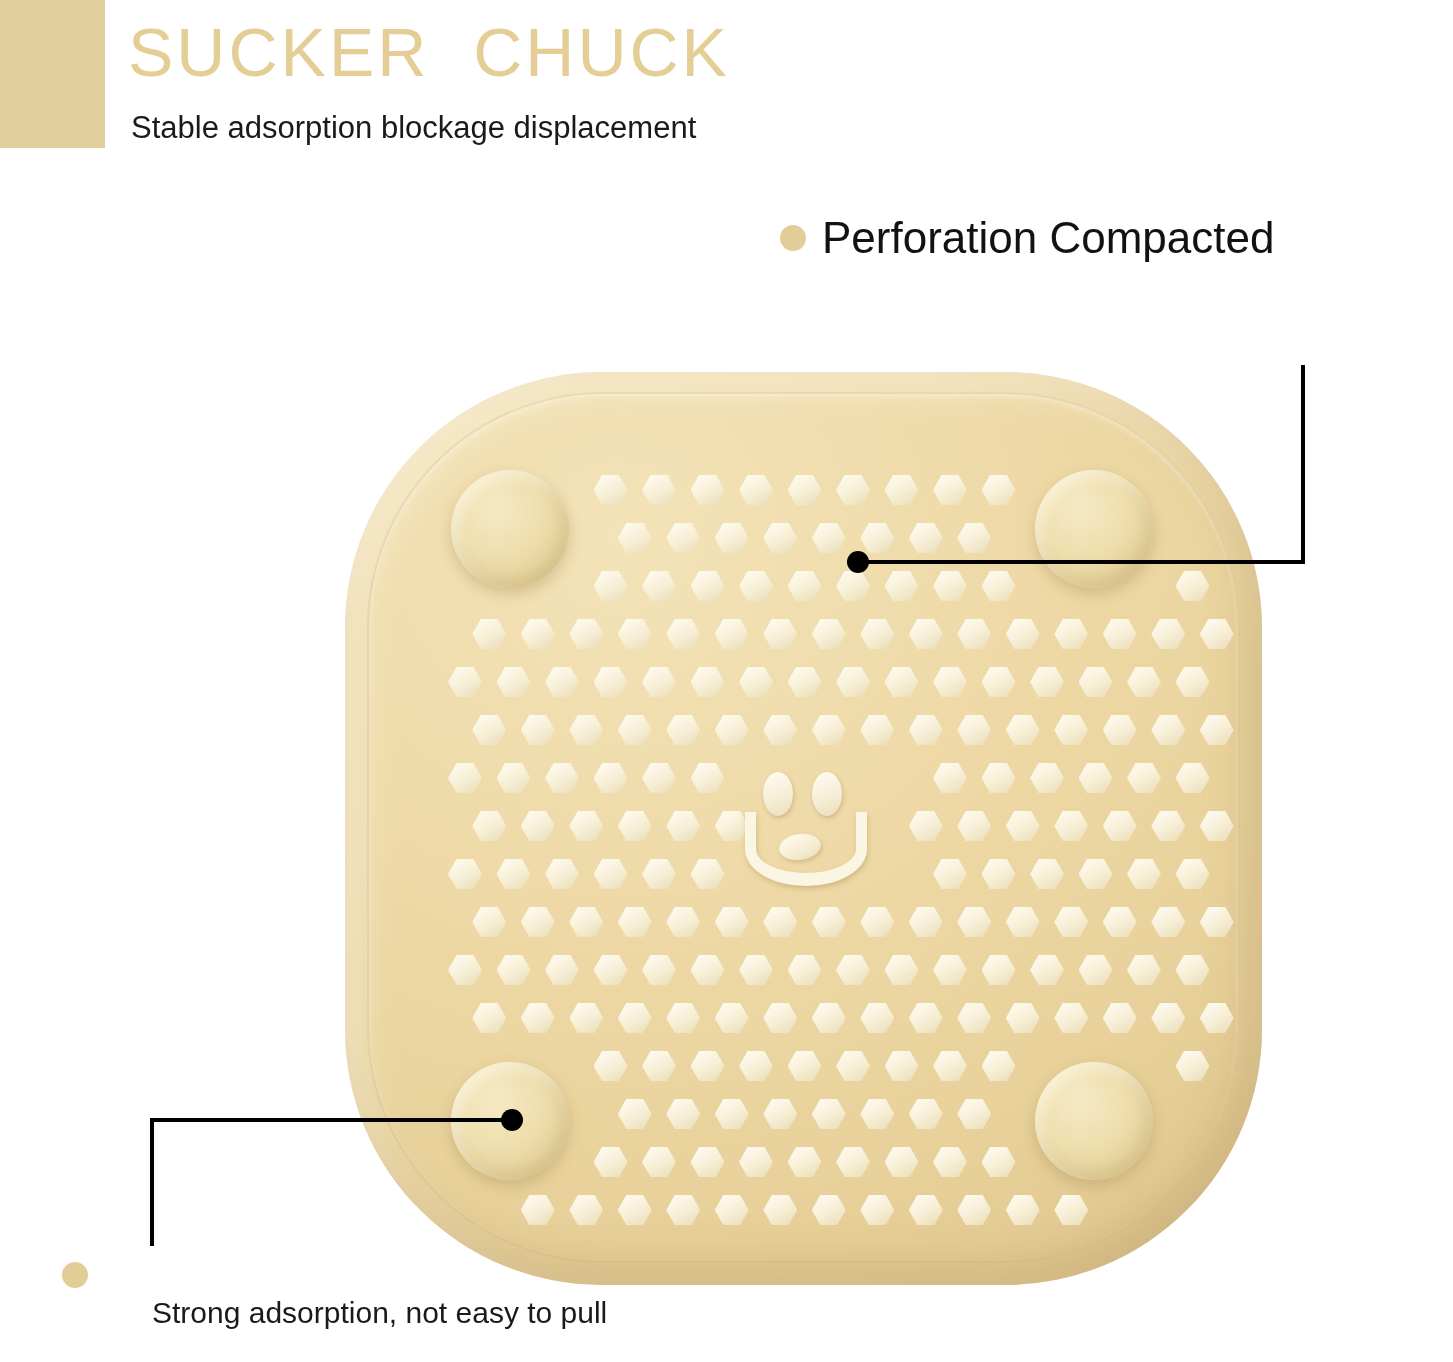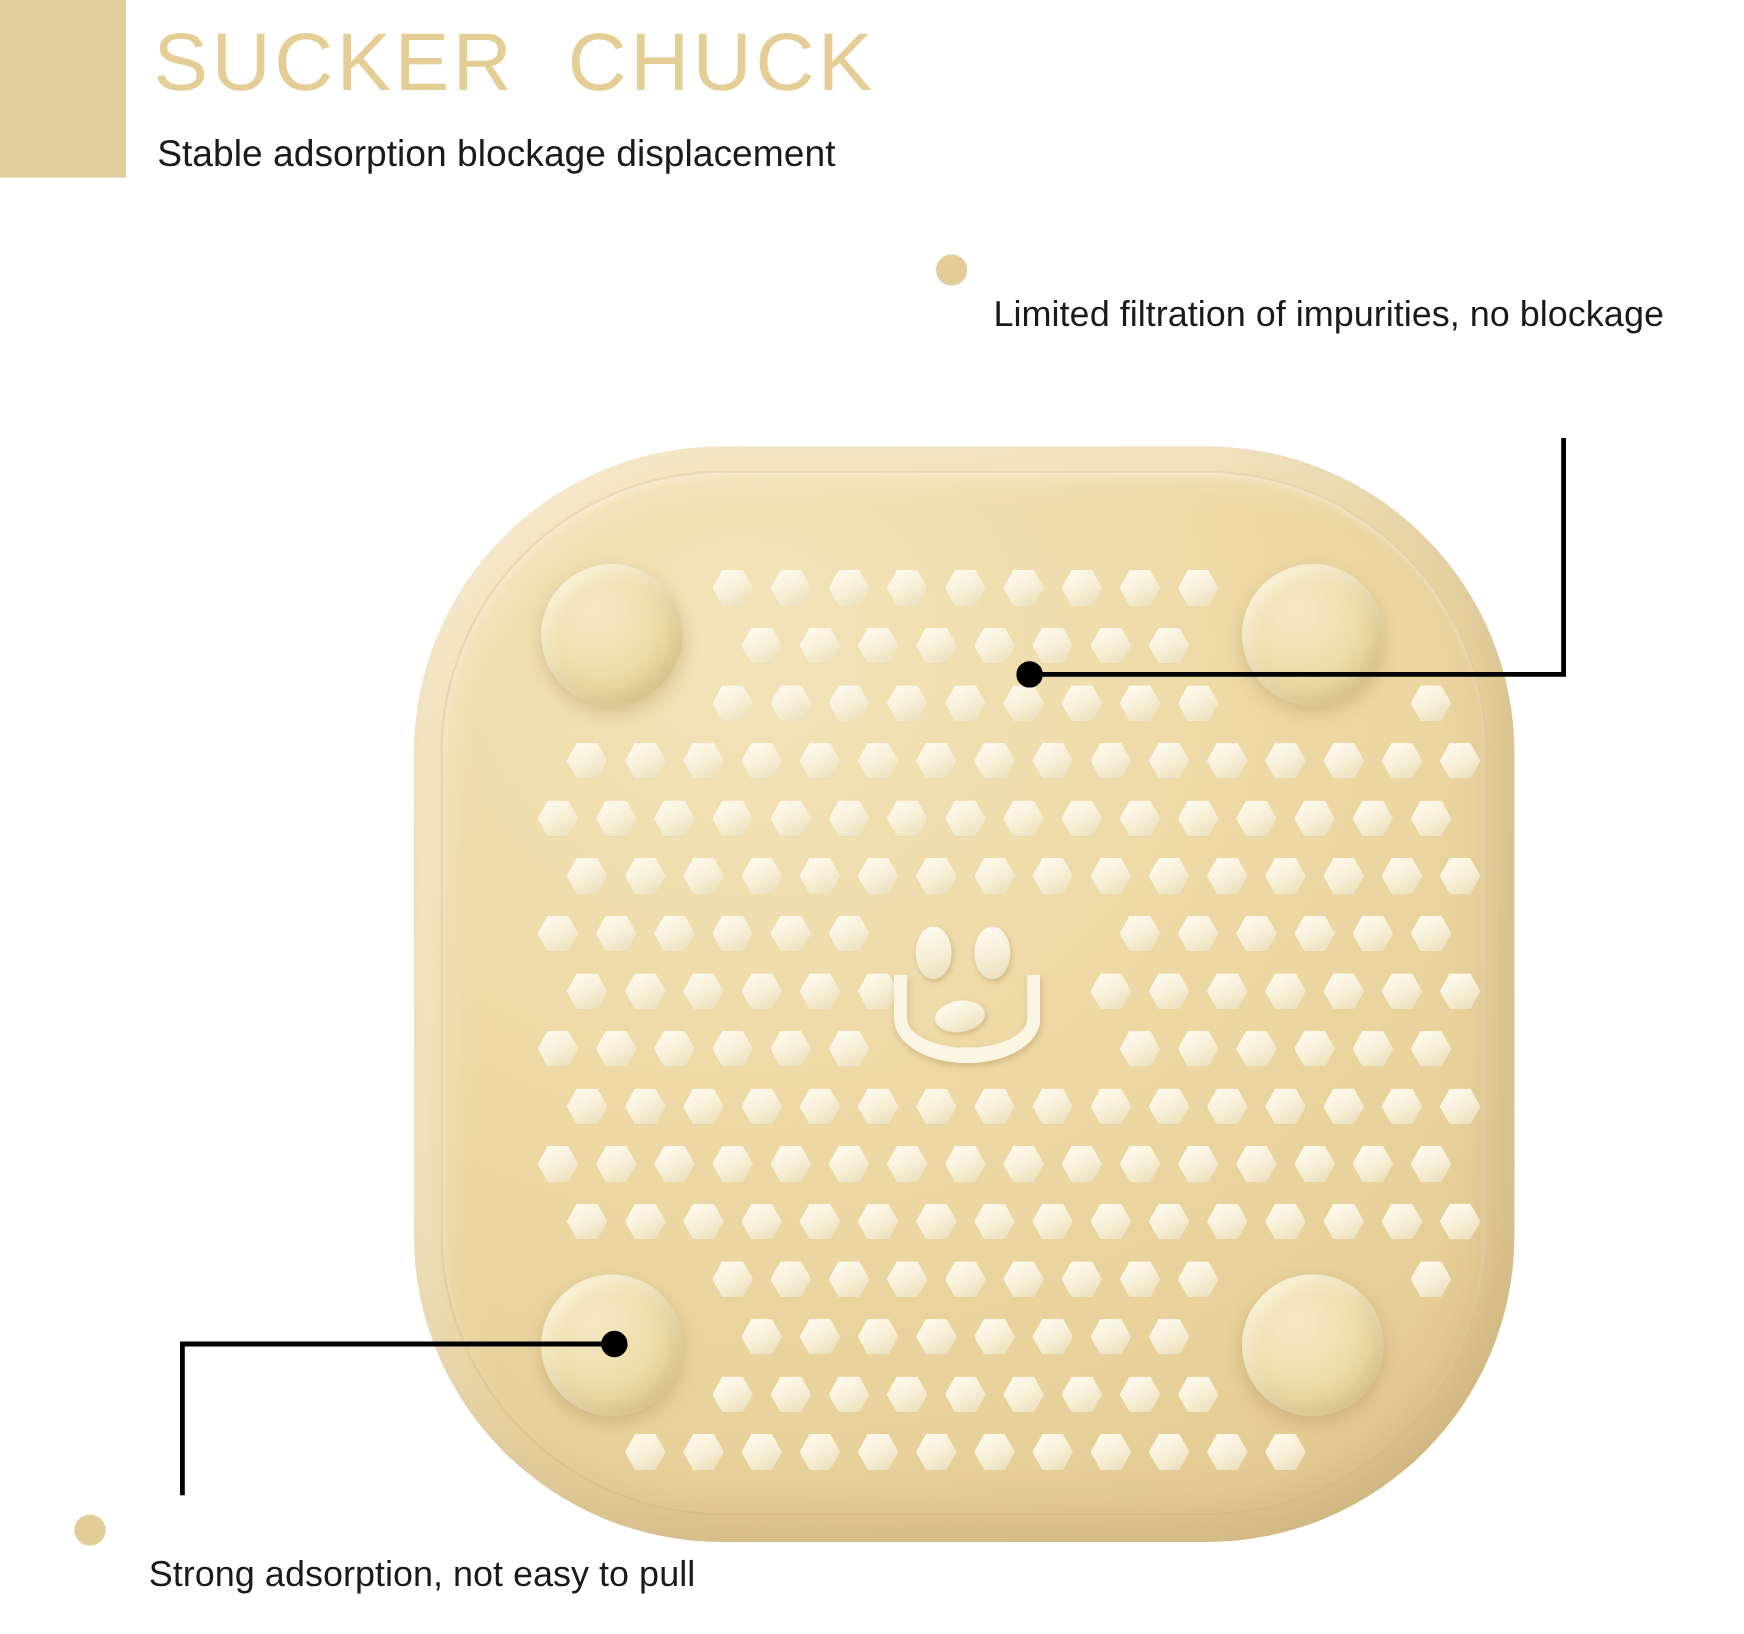--- a/index.html
+++ b/index.html
@@ -74,21 +74,21 @@
     line-height: 38px;
     color: #1a1a1a;
     font-weight: 400;
     white-space: nowrap;
   }
 
   #callout-perforation { left: 780px; top: 212px; }
   #callout-perforation .callout-sub { margin-left: 48px; margin-top: 6px; }
 
   #callout-chuck { left: 62px; top: 1262px; }
-  #callout-chuck .callout-sub { margin-left: 62px; margin-top: 6px; }
+  #callout-chuck .callout-sub { margin-left: 90px; margin-top: 6px; }
 
   
   #leader-svg {
     position: absolute;
     left: 0; top: 0;
     width: 1453px;
     height: 1362px;
     pointer-events: none;
   }
 
@@ -408,22 +408,22 @@
   </g>
   <g id="leader-chuck">
     <polyline points="512,1120 152,1120 152,1246" fill="none" stroke="#000" stroke-width="4"></polyline>
     <circle cx="512" cy="1120" r="11" fill="#000"></circle>
   </g>
 </svg>
 
 <div class="callout" id="callout-perforation">
   <div class="callout-head">
     <span class="callout-bullet"></span>
+    <span class="callout-title">Perforation Compacted</span>
   </div>
-  <div class="callout-sub">Limited filtration of impurities, no blockage</div>
 </div>
 
 <div class="callout" id="callout-chuck">
   <div class="callout-head">
     <span class="callout-bullet"></span>
   </div>
   <div class="callout-sub">Strong adsorption, not easy to pull</div>
 </div>
 
 </body></html>

